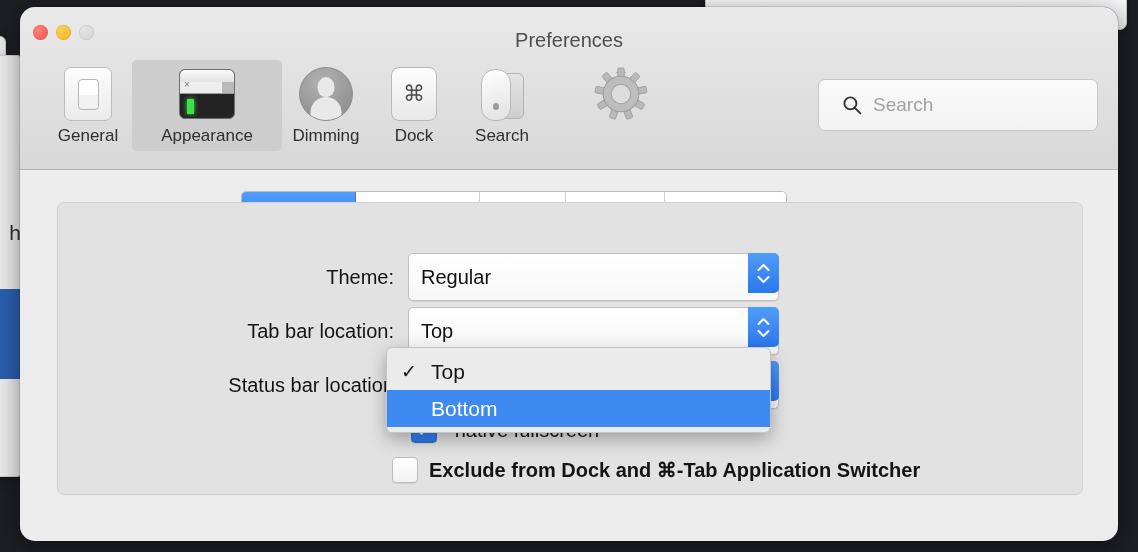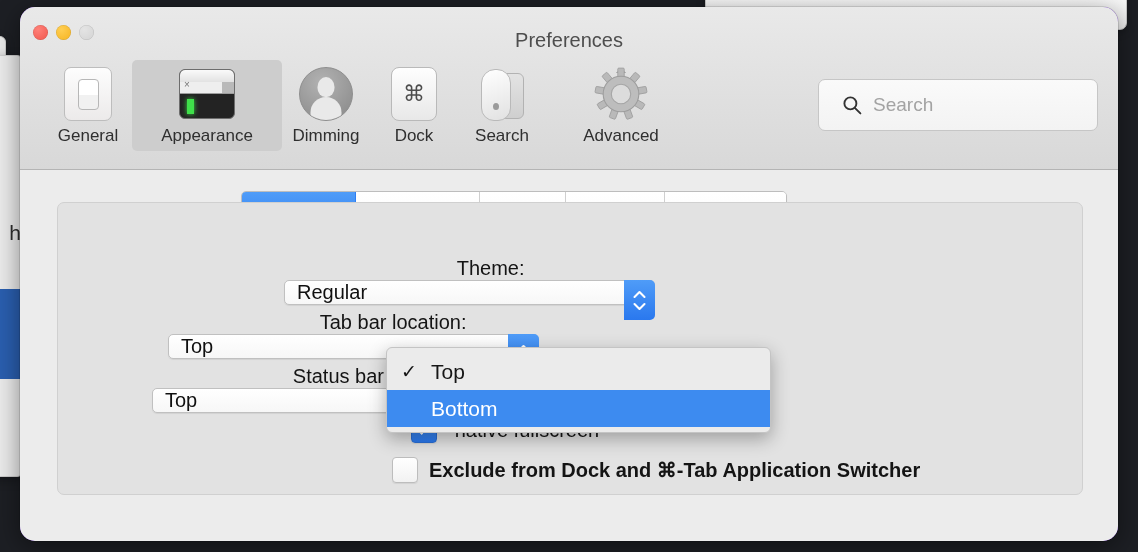--- a/index.html
+++ b/index.html
@@ -331,39 +331,38 @@
     background: #e2e2e2;
     border: 1px solid #d0d0d0;
     border-radius: 7px;
   }
 
   .form-row {
     position: absolute;
     display: flex;
     align-items: center;
     height: 40px;
-    flex-direction: column;
   }
   .form-label {
     font-size: 20px;
     color: #141414;
     text-align: right;
     white-space: nowrap;
   }
   #row-theme { left: 212px; top: 54px; }
   #row-theme .form-label { width: 124px; }
   #row-tabbar { left: 96px; top: 108px; }
   #row-tabbar .form-label { width: 240px; }
   #row-statusbar { left: 80px; top: 162px; }
   #row-statusbar .form-label { width: 256px; }
 
   .popup-button {
     position: relative;
     margin-left: 14px;
-    width: 371px; height: 40px;
+    width: 371px; height: 48px;
     background: linear-gradient(#ffffff, #f7f7f7);
     border: 1px solid #c0c0c0;
     border-radius: 5px;
     box-shadow: 0 1px 1px rgba(0,0,0,0.07);
     display: flex;
     align-items: center;
     box-sizing: border-box;
   }
   .popup-value {
     padding-left: 12px;
@@ -540,21 +539,20 @@
                 <rect x="44" y="2" width="12" height="18" rx="2" transform="rotate(160 50 50)"></rect>
                 <rect x="44" y="2" width="12" height="18" rx="2" transform="rotate(200 50 50)"></rect>
                 <rect x="44" y="2" width="12" height="18" rx="2" transform="rotate(240 50 50)"></rect>
                 <rect x="44" y="2" width="12" height="18" rx="2" transform="rotate(280 50 50)"></rect>
                 <rect x="44" y="2" width="12" height="18" rx="2" transform="rotate(320 50 50)"></rect>
               </g>
               <circle cx="50" cy="50" r="33" fill="#bdbdbd" stroke="#9d9d9d" stroke-width="2"></circle>
               <circle cx="50" cy="50" r="18" fill="#dcdcdc" stroke="#a6a6a6" stroke-width="2"></circle>
             </svg>
           </div>
-          <div class="tb-label">Advanced</div>
         </div>
 
       </div>
 
       <div id="search-field">
         <svg id="search-icon" width="20" height="20" viewBox="0 0 20 20">
           <circle cx="8.4" cy="8.4" r="6" fill="none" stroke="#333" stroke-width="1.9"></circle>
           <line x1="12.8" y1="12.8" x2="18.4" y2="18.4" stroke="#333" stroke-width="1.9" stroke-linecap="round"></line>
         </svg>
         <input id="search-input" type="text" placeholder="Search" style="">

